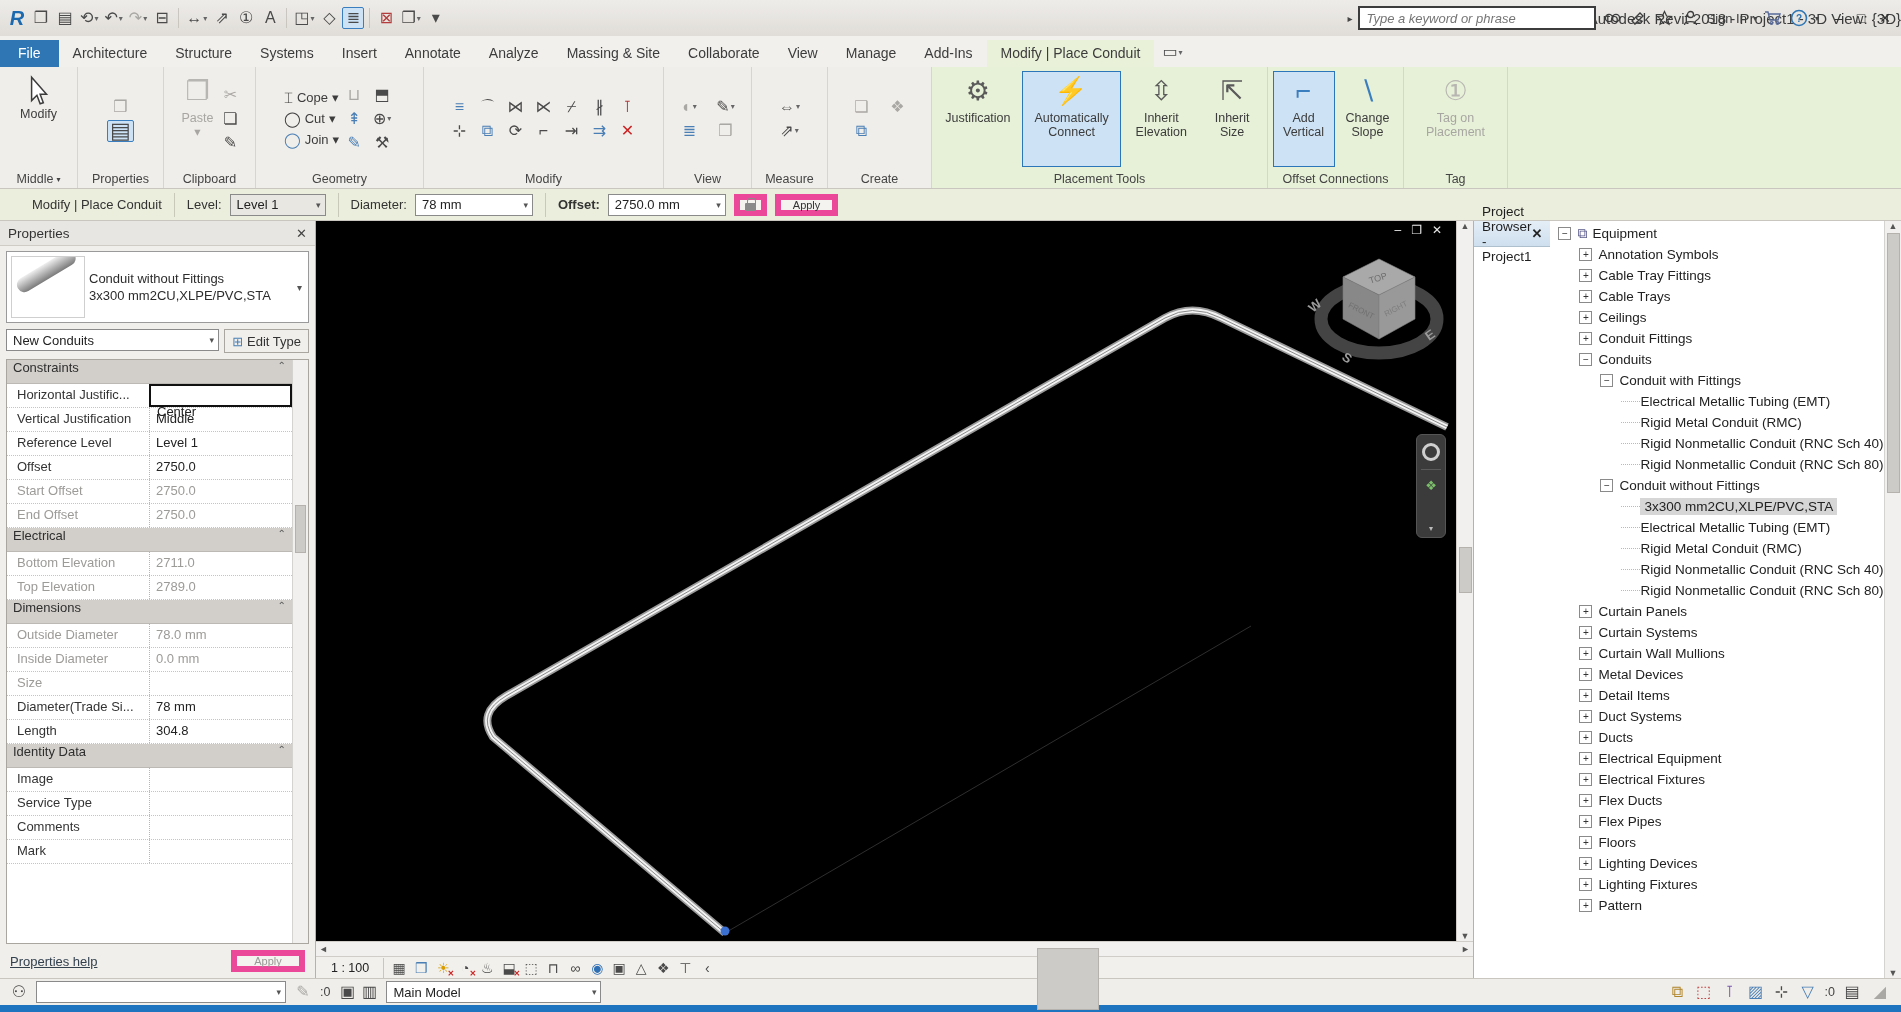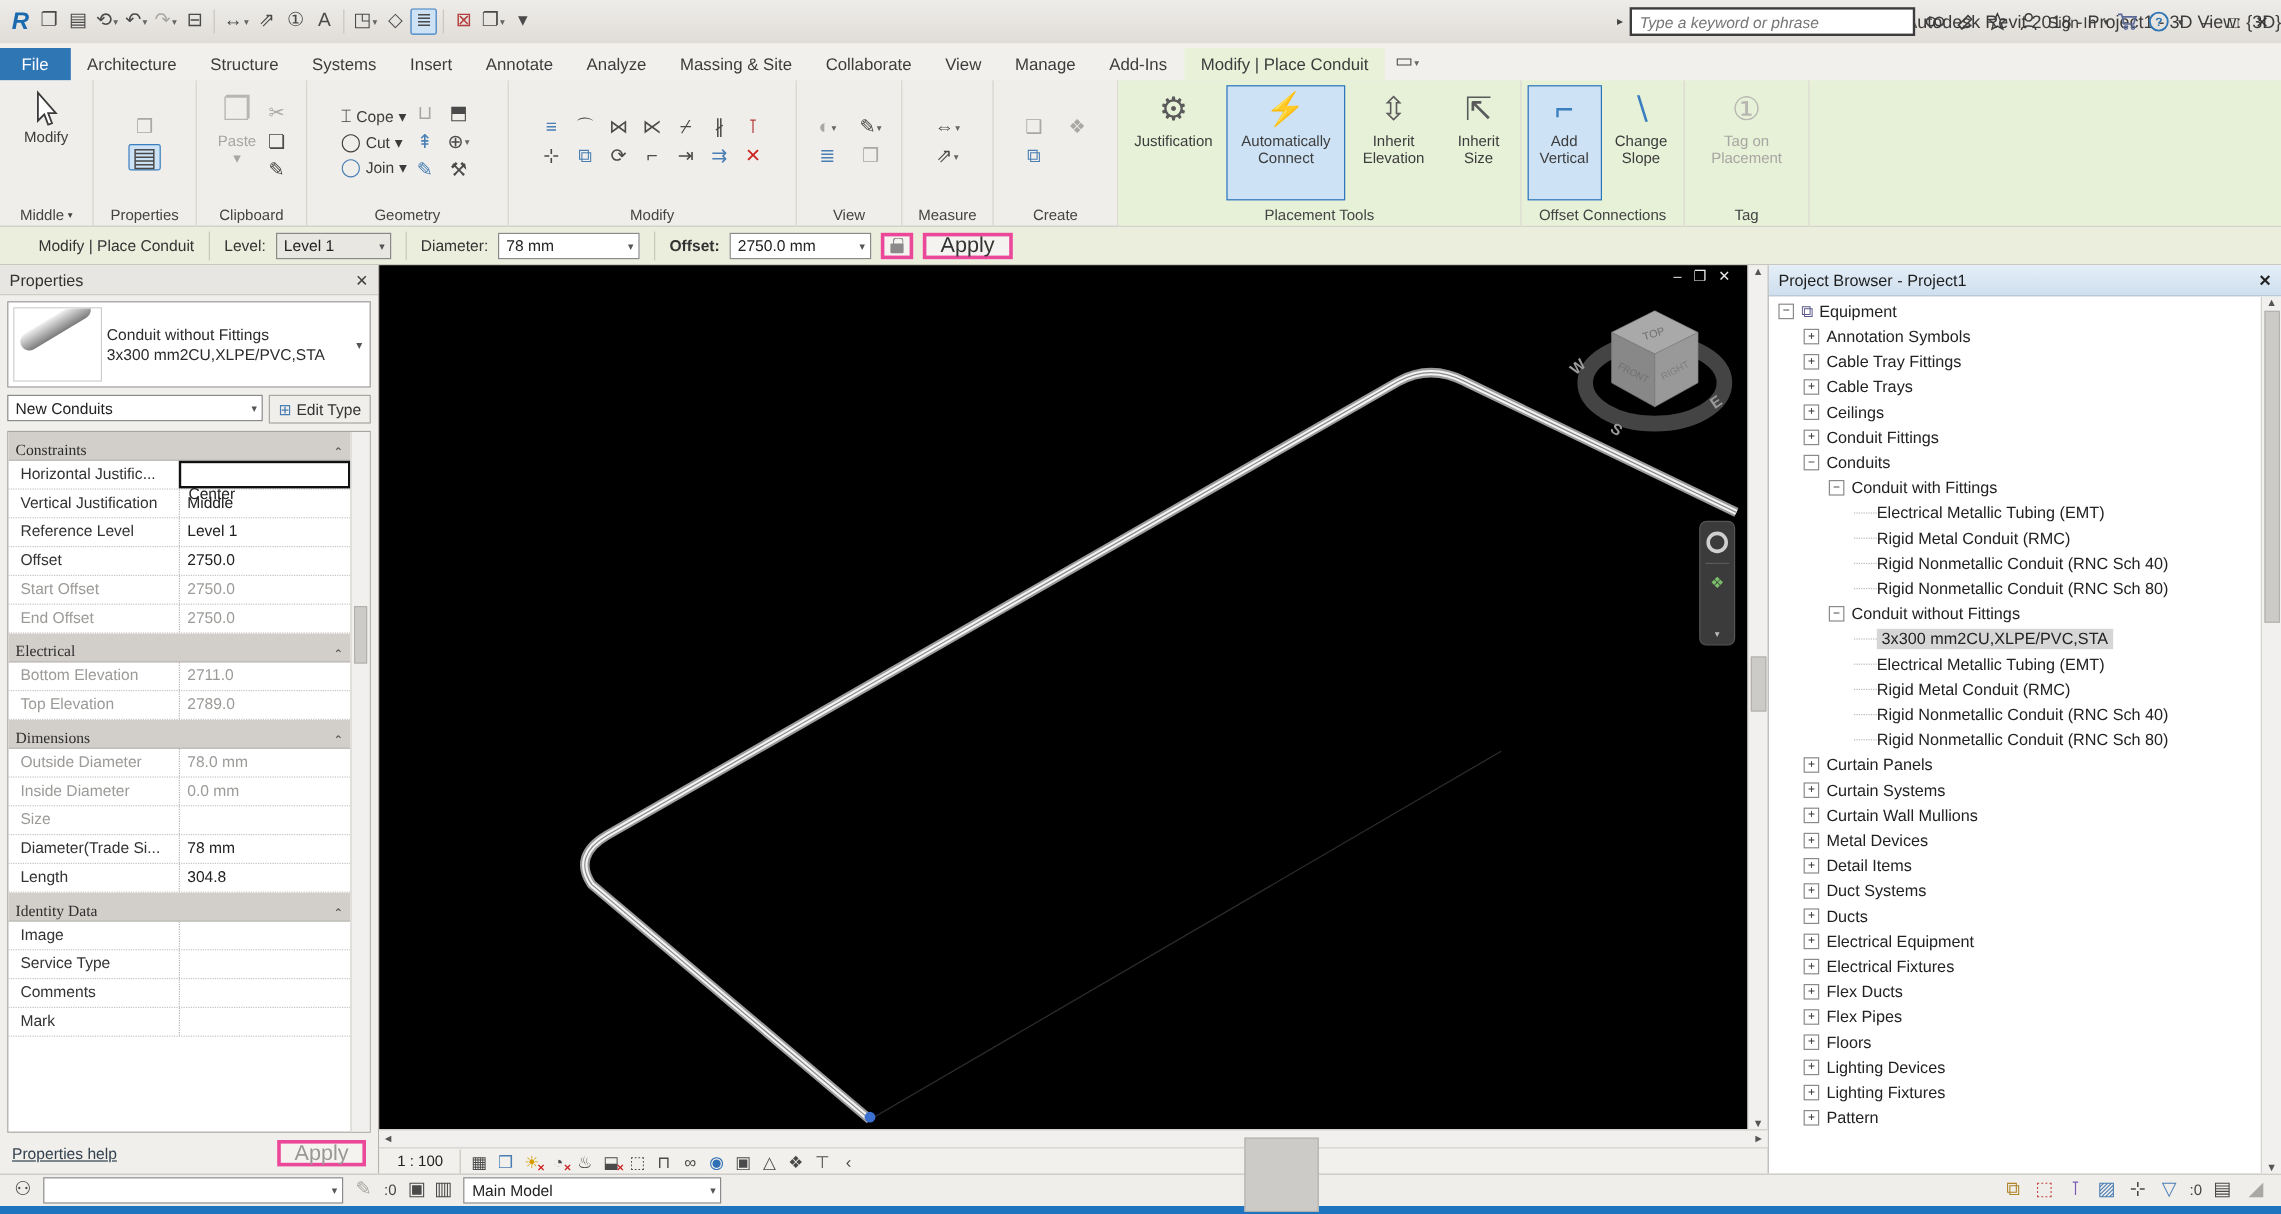--- a/index.html
+++ b/index.html
@@ -48,42 +48,42 @@
   .grid-icons { display:grid; grid-template-columns:repeat(7,26px); gap:2px 2px; align-items:center; justify-items:center; }
   .geo-rows { display:flex; flex-direction:column; gap:3px; }
   .geo-row { display:flex; align-items:center; gap:4px; font-size:13px; color:#3c3c3c; }
   .cursor-svg { width:26px; height:32px; }
 
   
   .optionsbar { height:32px; background:#eceedd; border-bottom:1px solid #c9c6c0; display:flex; align-items:center; gap:8px; padding:0 8px; flex:0 0 32px; font-size:13px; }
   .ob-sep { width:1px; height:24px; background:#c8c9b8; margin:0 4px; }
   .combo { background:#fff; border:1px solid #8a8a8a; height:22px; display:flex; align-items:center; justify-content:space-between; padding:0 4px 0 6px; font-size:13px; color:#222; }
   .combo .caret { font-size:9px; color:#555; }
-  .btn { background:#f4f3f0; border:3px solid #ec4899; height:22px; padding:0 12px; display:inline-flex; align-items:center; font-size:18px; color:#333; }
+  .btn { background:#f4f3f0; border:6px solid #ec4899; height:22px; padding:0 12px; display:inline-flex; align-items:center; font-size:11px; color:#333; }
   .padlock { width:11px; height:8px; background:#8a8a8a; border-radius:1px; position:relative; margin-top:4px; }
   .padlock::before { content:""; position:absolute; top:-5px; left:2px; width:7px; height:5px; border:1.5px solid #8a8a8a; border-bottom:none; border-radius:3px 3px 0 0; }
 
   
   .main { flex:1; display:flex; min-height:0; }
 
   
   .palette { width:316px; background:#f0efeb; border-right:1px solid #b5b2ad; display:flex; flex-direction:column; }
   .pal-header { height:25px; background:#e8e6e2; border-bottom:1px solid #cfccc6; display:flex; align-items:center; padding:0 8px; font-size:13.5px; }
   .pal-header .x { margin-left:auto; font-size:13px; color:#444; }
   .type-selector { margin:5px 6px 2px; background:#fff; border:1px solid #9a9a9a; height:72px; display:flex; align-items:center; position:relative; }
   .thumb { width:74px; height:62px; margin:4px; border:1px solid #cfcfcf; background:#fff; position:relative; overflow:hidden; }
   .cyl { position:absolute; left:6px; top:24px; width:66px; height:15px; border-radius:8px; background:linear-gradient(#efefef,#7a7a7a); transform:rotate(-31deg); transform-origin:left center; }
   .type-name { font-size:13px; color:#2c2c2c; line-height:17px; }
   .ts-caret { position:absolute; right:6px; top:30px; font-size:10px; color:#555; }
   .sel-row { display:flex; gap:5px; margin:4px 6px; }
   .sel-row .combo { flex:1; }
   .edit-type { display:inline-flex; align-items:center; gap:4px; background:#f0efeb; border:1px solid #a9a6a0; height:24px; padding:0 7px; font-size:13px; }
   .prop-grid { flex:1; margin:2px 6px 0; background:#fff; border:1px solid #a9a6a0; overflow:hidden; position:relative; }
   .pg-inner { position:absolute; inset:0 16px 0 0; }
-  .pg-section { height:24px; background:#d2cfca; display:flex; align-items:flex-end; padding:0 6px; font-size:13px; color:#2e2e2e; border-bottom:1px solid #bcb9b4;font-family:Liberation Serif, serif; }
+  .pg-section { height:24px; background:#d2cfca; display:flex; align-items:flex-start; padding:0 6px; font-size:13px; color:#2e2e2e; border-bottom:1px solid #bcb9b4; }
   .pg-section .chev { margin-left:auto; font-size:10px; color:#555; }
   .pg-row { height:24px; display:flex; border-bottom:1px dotted #c6c4c0; font-size:13px; }
   .pg-label { width:142px; padding:3px 2px 0 10px; color:#333; white-space:nowrap; overflow:hidden; }
   .pg-row.grey .pg-label, .pg-row.grey .pg-value { color:#9d9b98; }
   .pg-value { flex:1; border-left:1px dotted #b8b6b2; padding:3px 4px 0 6px; color:#222; position:relative; }
   .pg-value.focus { border:2px solid #111; padding-top:18px; }
   .pg-scroll { position:absolute; top:0; right:0; width:16px; bottom:0; background:#f1f0ee; border-left:1px solid #d5d3cf; }
   .pg-thumb { position:absolute; left:2px; right:2px; top:145px; height:48px; background:#cdcbc7; border:1px solid #b5b2ae; }
   .pal-footer { height:34px; display:flex; align-items:center; padding:0 10px; }
   .help-link { font-size:13px; color:#33414f; text-decoration:underline; }
@@ -103,21 +103,21 @@
   .scroll-v .thumb { width:13px; height:46px; background:#cdcbc7; border:1px solid #b5b2ae; margin-top:316px; }
   .scroll-h { height:15px; background:#f1f0ee; border-top:1px solid #d0cdc8; display:flex; align-items:center; font-size:9px; color:#555; padding:0 3px; position:relative; }
   .scroll-h .thumb { position:absolute; left:62%; width:62px; top:2px; bottom:2px; background:#cdcbc7; border:1px solid #b5b2ae; }
   .scroll-h .ar-r { margin-left:auto; }
   .vcb { height:22px; background:#f1f0ec; border-top:1px solid #d0cdc8; display:flex; align-items:center; gap:2px; padding:0 6px; }
   .scale-btn { font-size:12.5px; color:#222; padding:1px 8px; border:1px solid transparent; }
   .vcb .icon-btn { min-width:20px; height:19px; }
   .vcb .glyph { font-size:14px; }
 
   
-  .browser { width:428px; background:#fff; border-left:1px solid #b5b2ad; display:flex; flex-direction:column; }
+  .browser { width:428px; background:#fff; border-left:1px solid #b5b2ad; display:flex; flex-direction:row; }
   .pb-header { height:26px; background:linear-gradient(#e4eef7,#cfdfee); border-bottom:1px solid #aebfce; display:flex; align-items:center; padding:0 8px; font-size:13.5px; color:#1e1e1e; flex:0 0 26px; }
   .pb-header .x { margin-left:auto; font-size:13px; font-weight:bold; color:#222; }
   .pb-body { flex:1; position:relative; overflow:hidden; }
   .tree { position:absolute; inset:2px 17px 0 2px; overflow:hidden; }
   .trow { height:21px; display:flex; align-items:center; font-size:13.5px; color:#222; white-space:nowrap; }
   .expander { width:13px; height:13px; border:1px solid #8a8a8a; background:#fff; display:inline-flex; align-items:center; justify-content:center; font-size:10px; line-height:1; color:#333; margin-right:6px; flex:0 0 13px; }
   .noexp { width:19px; flex:0 0 19px; border-top:1px dotted #b9b9b9; height:1px; margin-right:0px; align-self:center; }
   .fam-icon { color:#5a5a8a; font-size:14px; margin-right:5px; }
   .tlabel.sel { background:#d6d6d6; padding:1px 4px; }
   .pb-scroll { position:absolute; top:0; right:0; bottom:0; width:17px; background:#f1f0ee; border-left:1px solid #d5d3cf; display:flex; flex-direction:column; align-items:center; font-size:9px; color:#555; }

